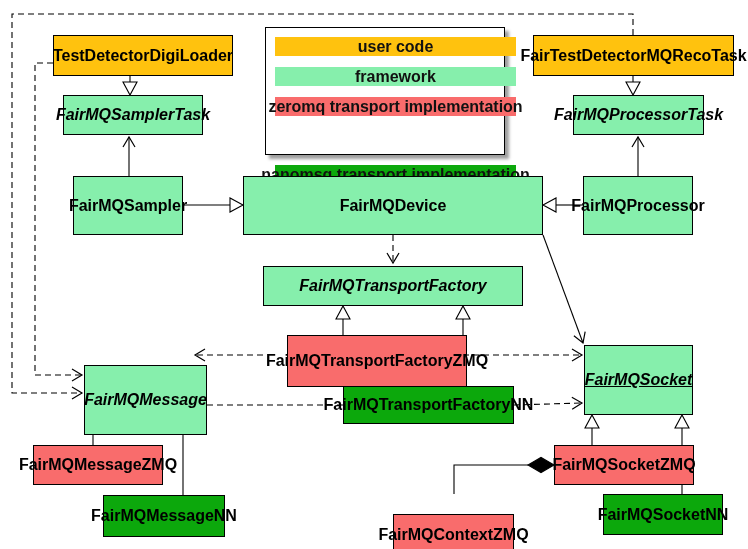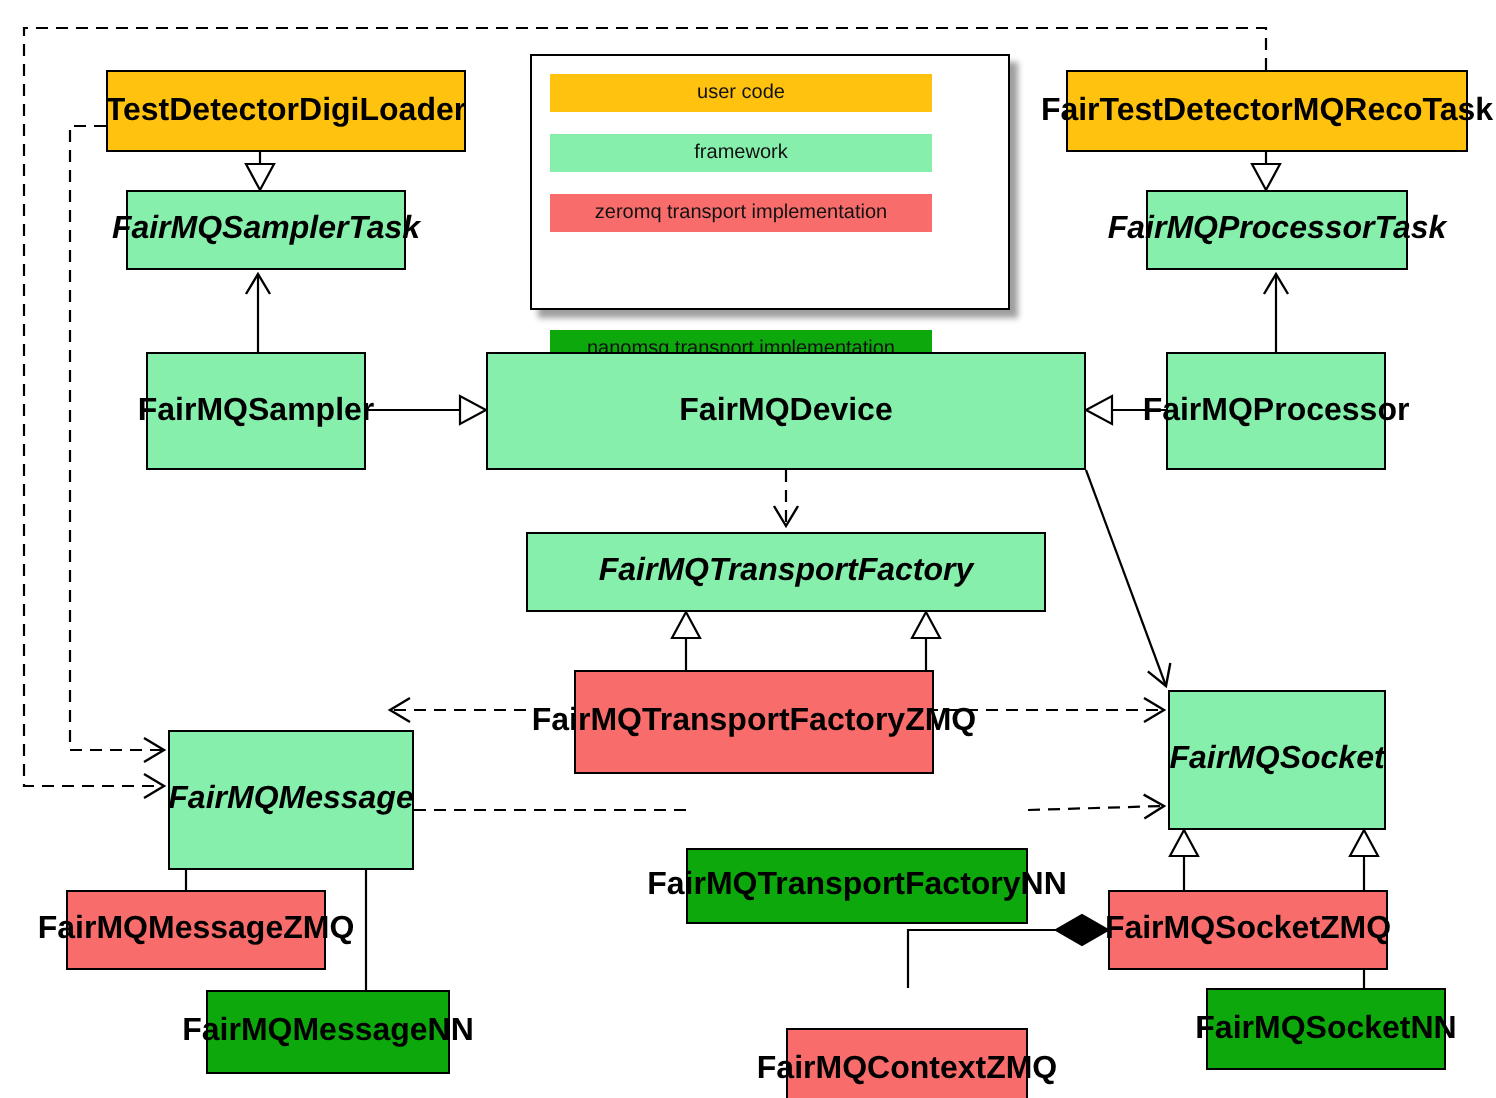--- a/index.html
+++ b/index.html
@@ -18,23 +18,23 @@
   .cat-user{background:#FFC20E;}
   .cat-framework{background:#86efac;}
   .cat-zeromq{background:#F96C6C;}
   .cat-nanomsg{background:#0CA80C;}
   #legend{
     position:absolute;left:265px;top:27px;width:240px;height:128px;
     background:#fff;border:1.5px solid #000;box-sizing:border-box;
     box-shadow:4px 4px 3px rgba(0,0,0,0.38);
   }
   .legend-row{
-    position:absolute;left:9px;width:191px;height:19px;
+    position:absolute;left:9px;width:241px;height:19px;
     display:flex;align-items:center;justify-content:center;
-    font-size:10px;font-weight:normal;color:#111;white-space:nowrap;
+    font-size:16px;font-weight:bold;color:#111;white-space:nowrap;
   }
 </style>
 </head>
 <body>
 
 <div id="canvas">
 
   <svg id="edges" width="748" height="549" viewBox="0 0 748 549" xmlns="http://www.w3.org/2000/svg">
     <defs>
       <marker id="chev" viewBox="0 0 14 14" refX="12" refY="7" markerWidth="14" markerHeight="14" orient="auto" markerUnits="userSpaceOnUse">
@@ -156,27 +156,27 @@
   </div>
   <div class="node cat-framework" style="left:583px;top:176px;width:110px;height:59px;">
     <span>FairMQProcessor</span>
   </div>
   <div class="node cat-framework abstract" style="left:263px;top:266px;width:260px;height:40px;">
     <span>FairMQTransportFactory</span>
   </div>
   <div class="node cat-zeromq" style="left:263px;top:335px;width:180px;height:52px;margin-left:24px;">
     <span>FairMQTransportFactoryZMQ</span>
   </div>
-  <div class="node cat-nanomsg" style="left:343px;top:386px;width:171px;height:38px;margin-top:38px;">
+  <div class="node cat-nanomsg" style="left:343px;top:386px;width:171px;height:38px;">
     <span>FairMQTransportFactoryNN</span>
   </div>
   <div class="node cat-framework abstract" style="left:84px;top:365px;width:123px;height:70px;">
     <span>FairMQMessage</span>
   </div>
-  <div class="node cat-framework abstract" style="left:584px;top:345px;width:109px;height:70px;">
+  <div class="node cat-framework abstract" style="left:584px;top:345px;width:109px;height:70px;text-decoration:underline;">
     <span>FairMQSocket</span>
   </div>
   <div class="node cat-zeromq" style="left:33px;top:445px;width:130px;height:40px;">
     <span>FairMQMessageZMQ</span>
   </div>
   <div class="node cat-nanomsg" style="left:103px;top:495px;width:122px;height:42px;">
     <span>FairMQMessageNN</span>
   </div>
   <div class="node cat-zeromq" style="left:554px;top:445px;width:140px;height:40px;">
     <span>FairMQSocketZMQ</span>

